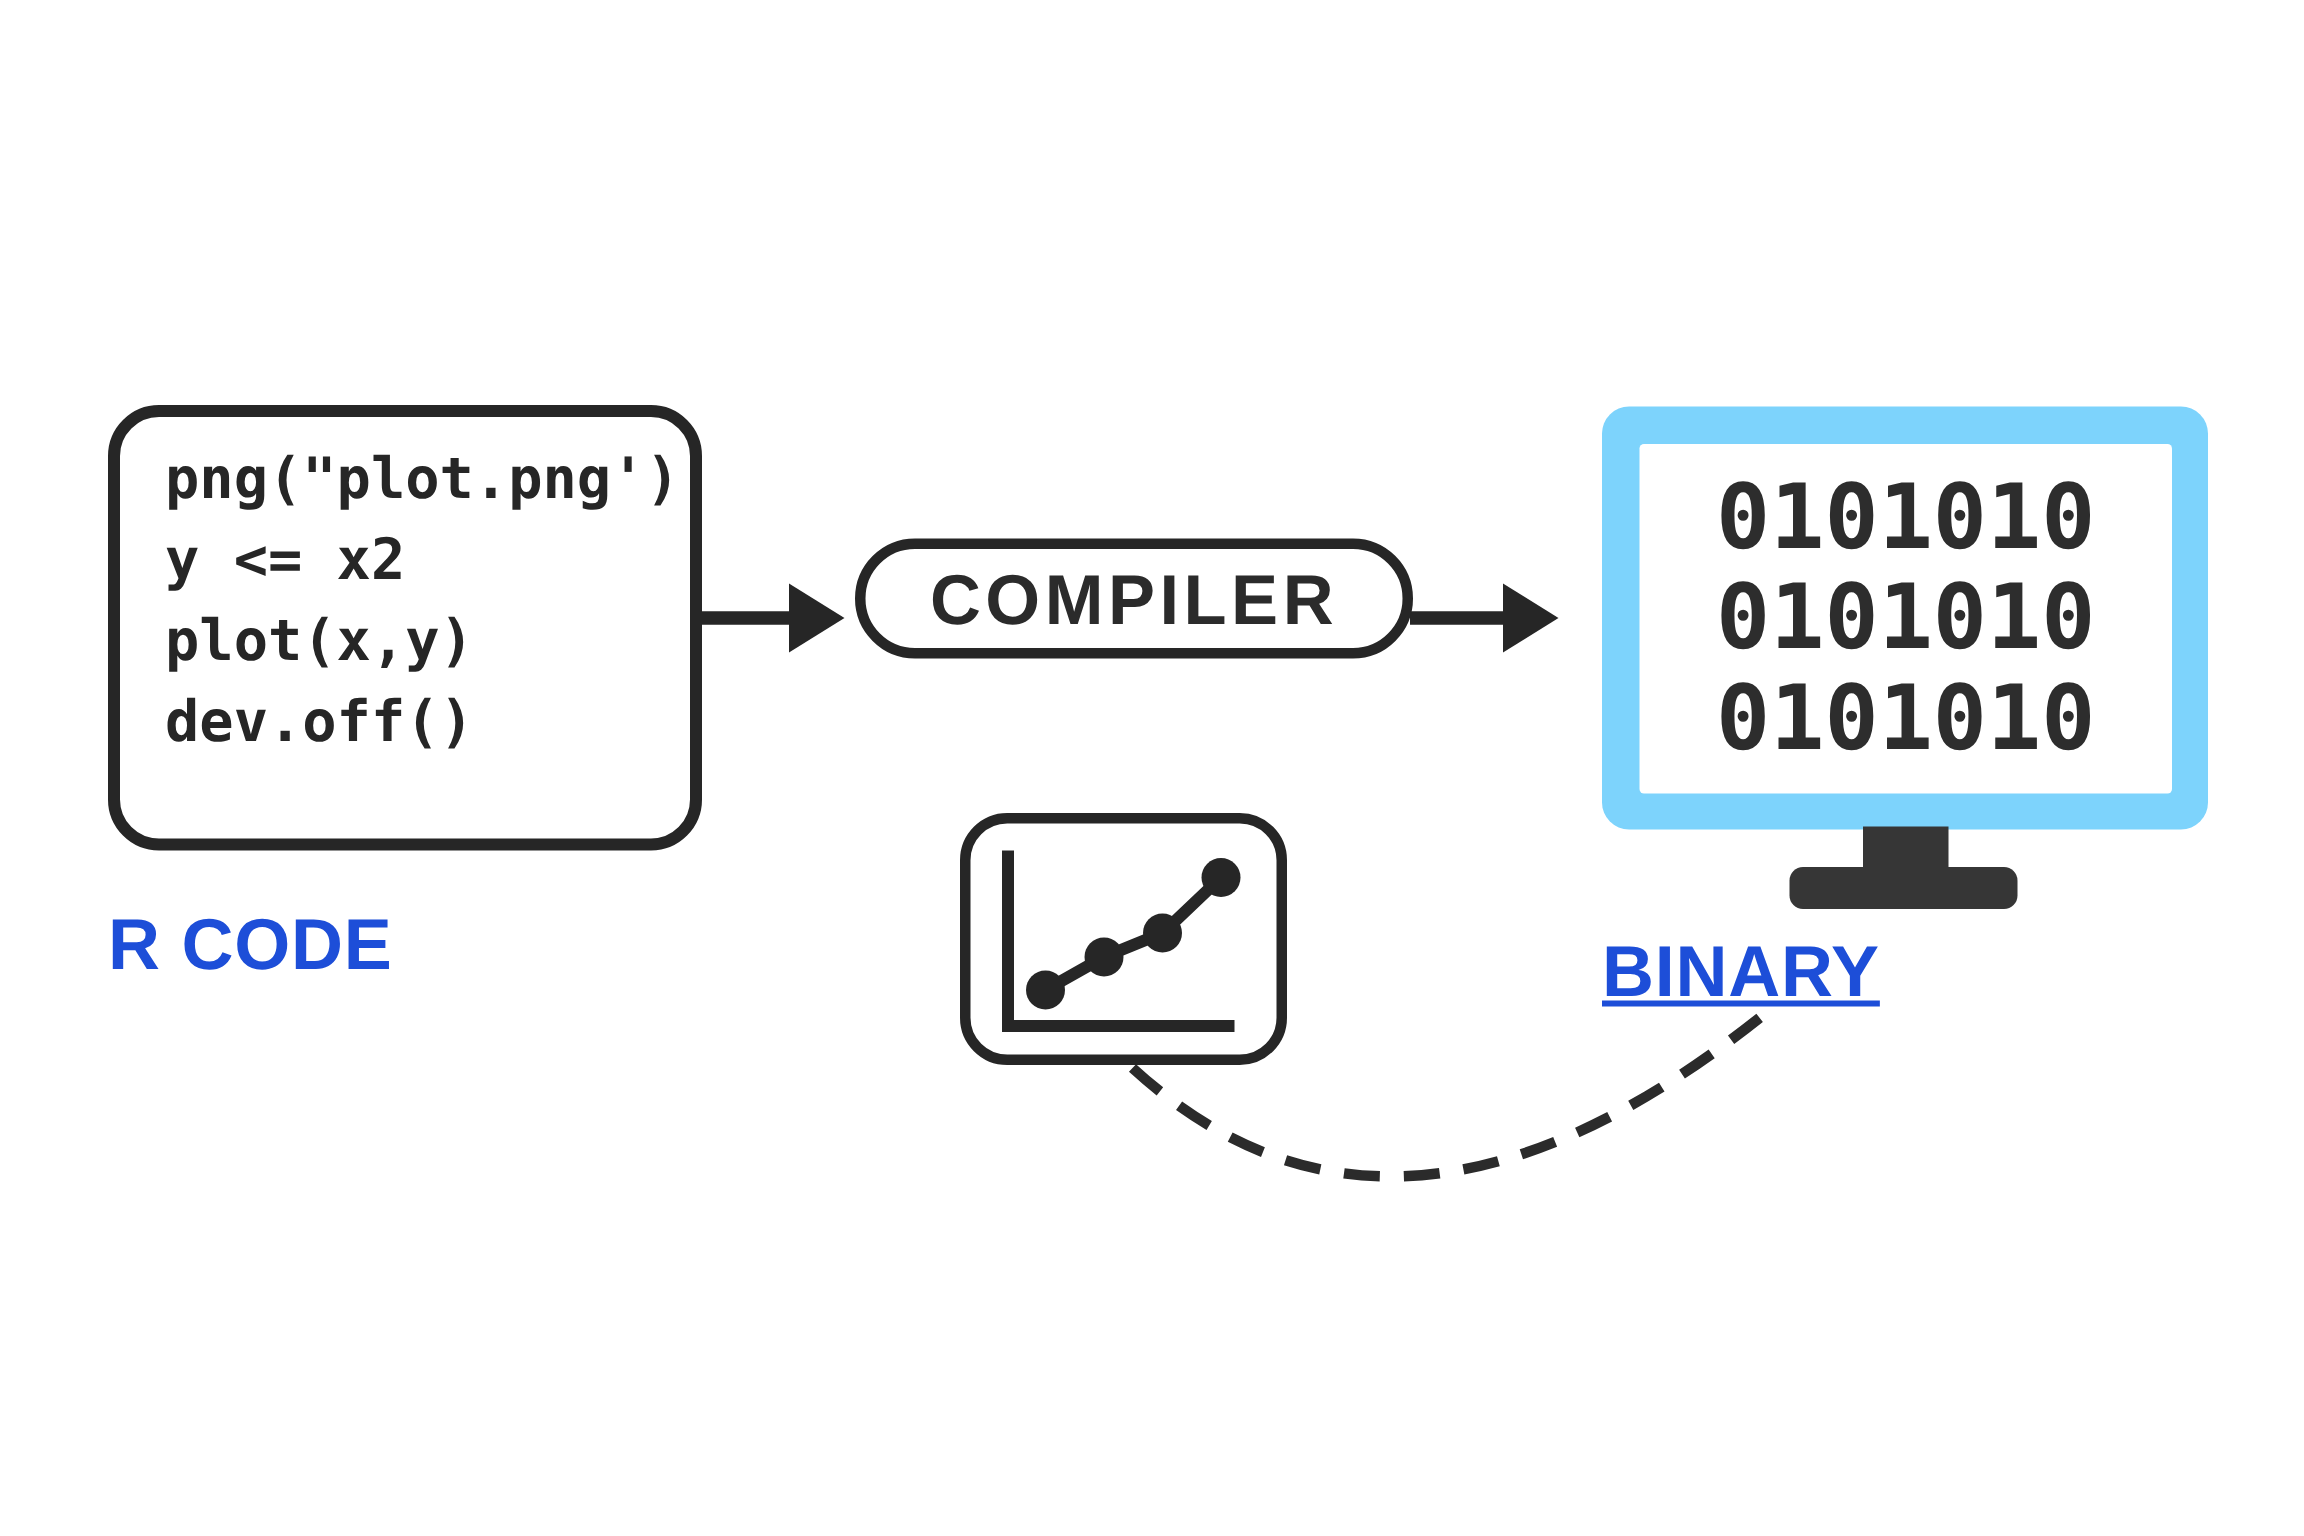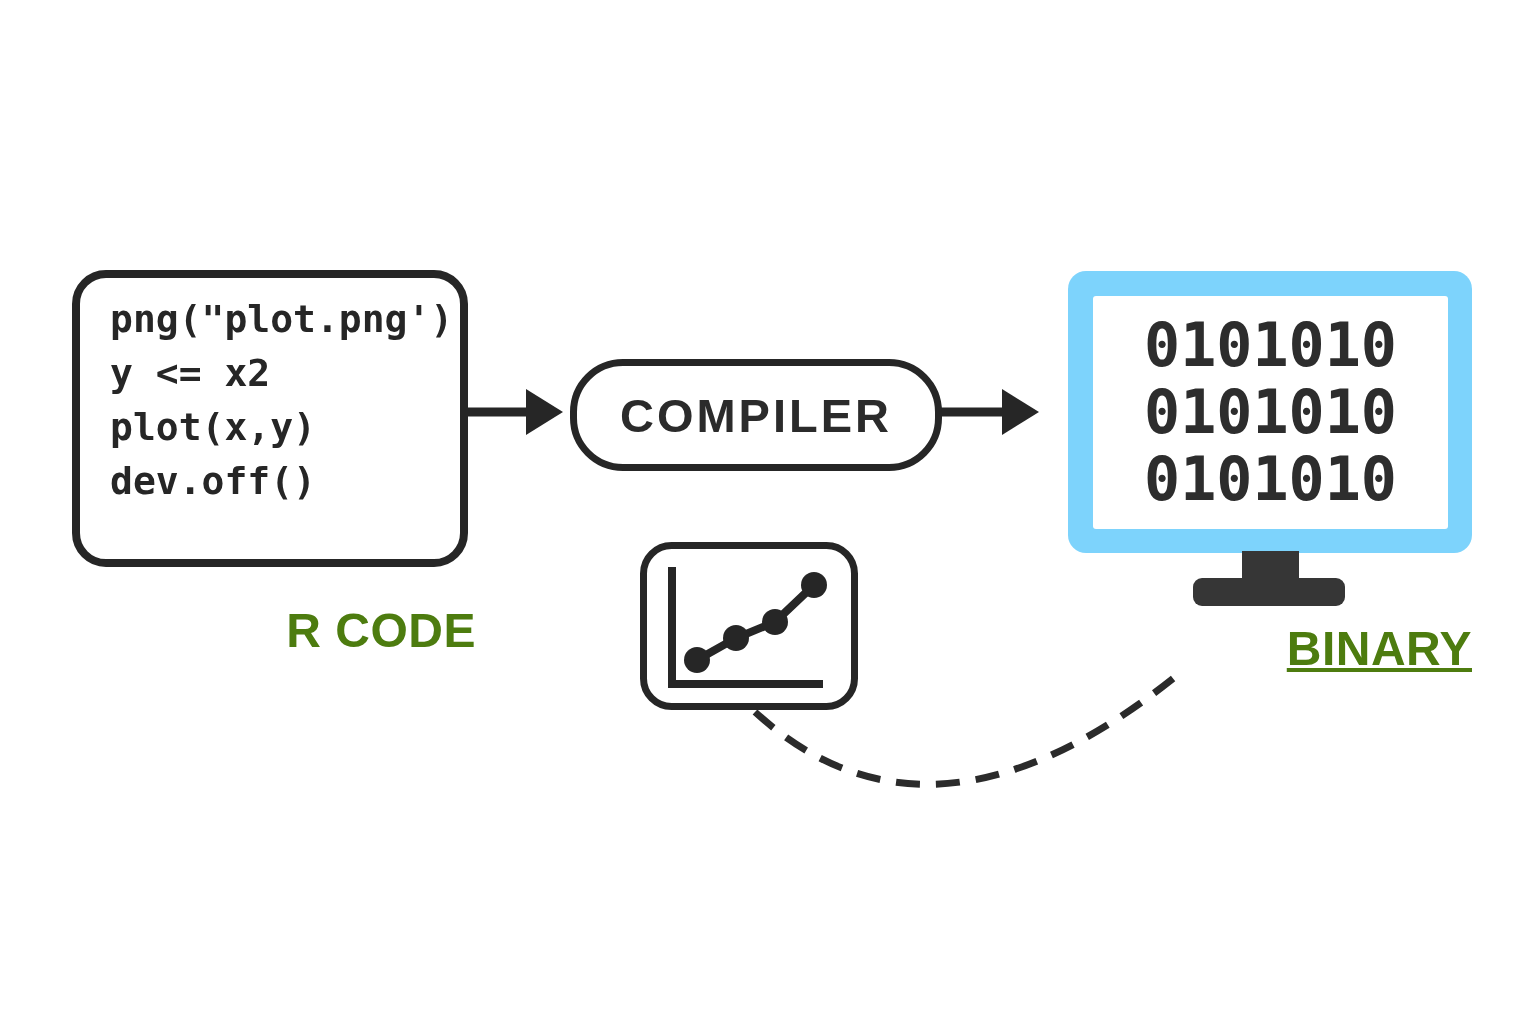--- a/index.html
+++ b/index.html
@@ -38,36 +38,36 @@
     font-family: "DejaVu Sans Mono", monospace;
     font-weight: bold;
     font-size: 38px;
     line-height: 54px;
     color: #262626;
     white-space: pre;
   }
   
   .label {
     position: absolute;
-    text-align: right;
+    text-align: left;
     font-weight: bold;
-    color: #4d7c0f;
+    color: #1d4ed8;
     font-size: 48px;
     line-height: 50px;
     letter-spacing: 0.5px;
   }
   .label.rcode { left: 72px;   top: 606px; width: 404px; }
   .label.binary { left: 1068px; top: 624px; width: 404px; text-decoration: underline; }
   
   .pill {
     position: absolute;
     left: 570px;
     top: 359px;
     width: 372px;
-    height: 112px;
+    height: 80px;
     box-sizing: border-box;
     border: 7px solid #262626;
     border-radius: 53px;
     background: #ffffff;
     display: flex;
     align-items: center;
     justify-content: center;
   }
   .pill span {
     font-weight: bold;

